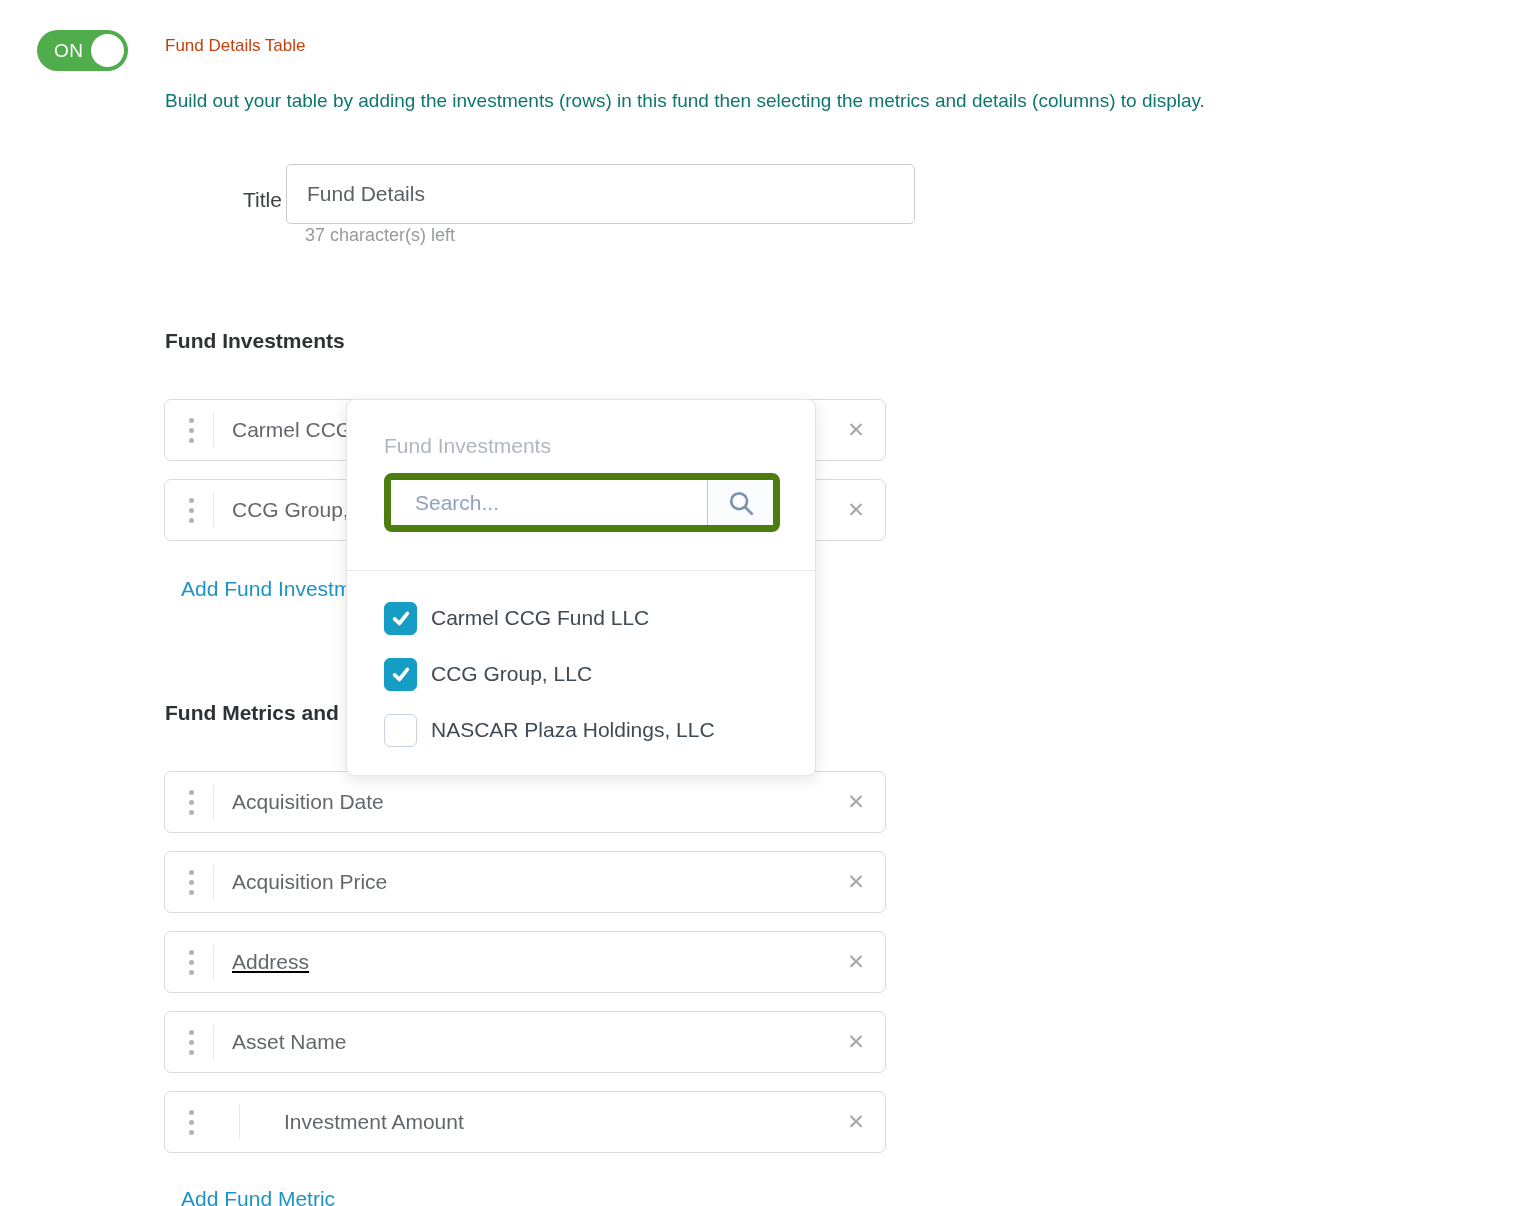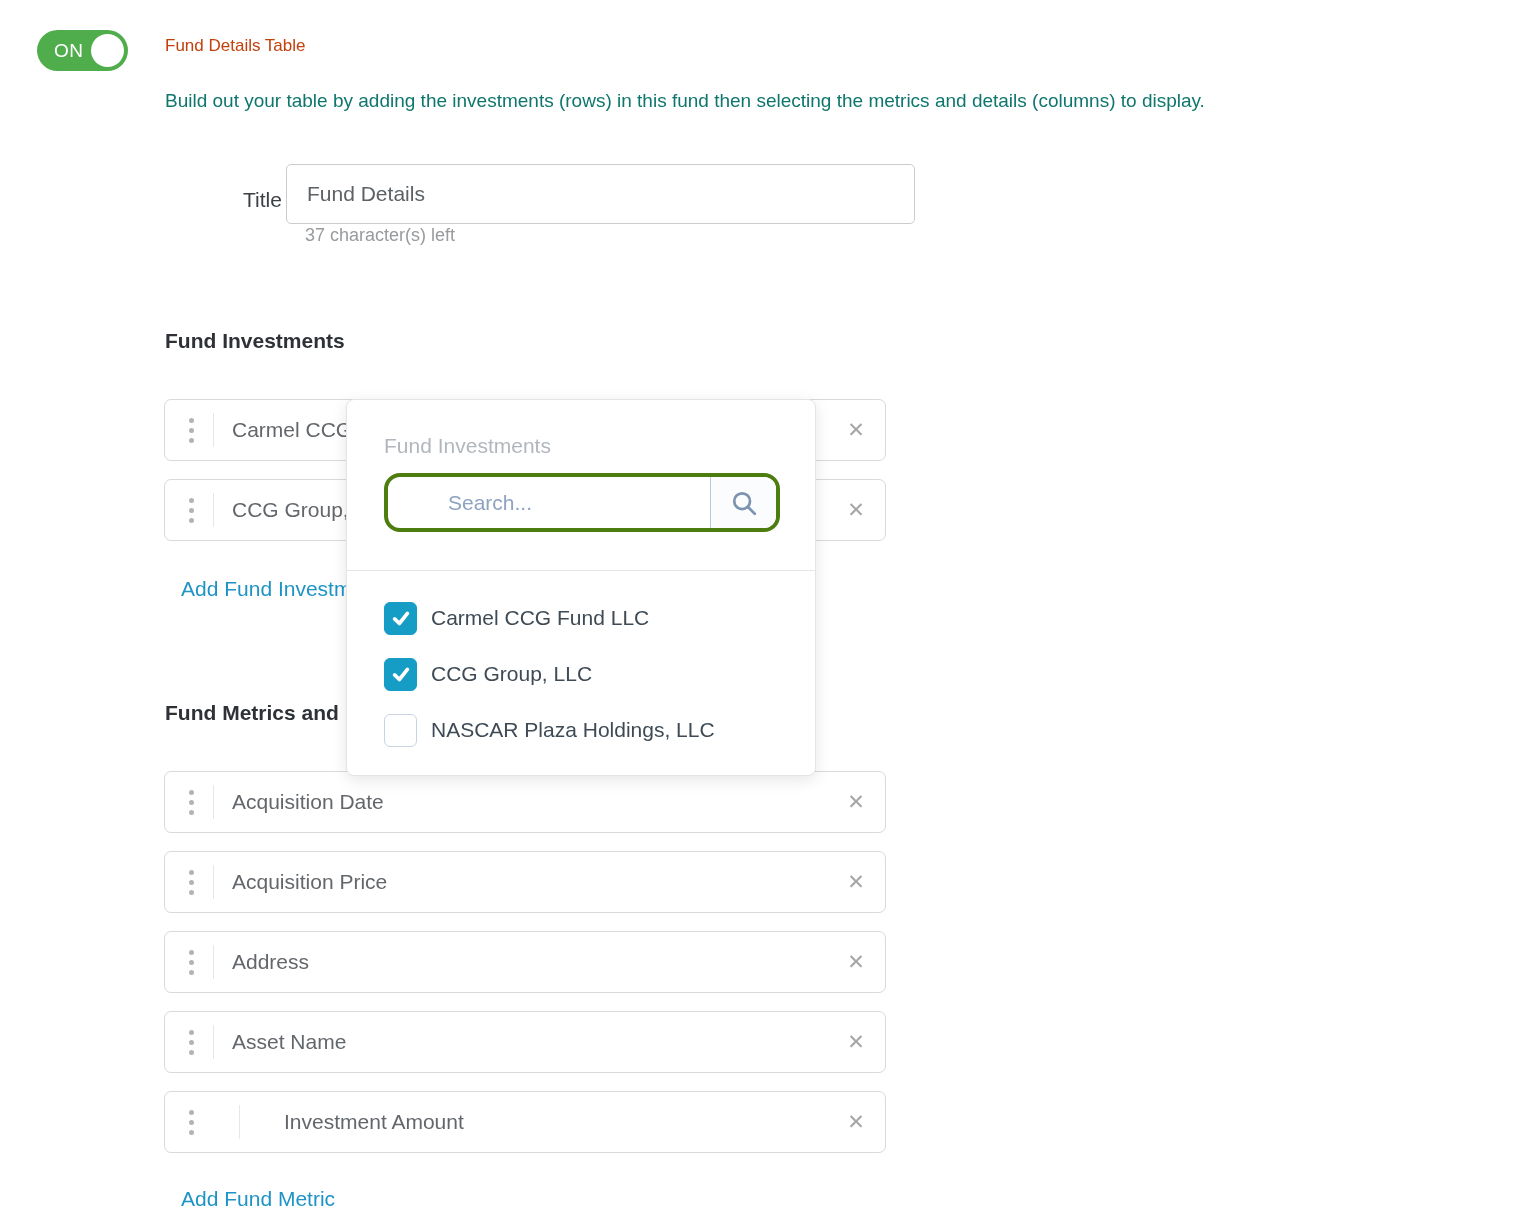--- a/index.html
+++ b/index.html
@@ -33,42 +33,42 @@
   
   .section-heading { position:absolute; left:165px; font-size:21px; font-weight:700; color:#2e3237; }
   #sec-investments { top:329px; }
   #sec-metrics { top:701px; }
 
   
   .item-row { position:absolute; left:164px; width:722px; height:62px;
               border:1px solid #d9d9d9; border-radius:7px; background:#fff;
               display:flex; align-items:center; }
   .inv-0 { top:399px; } .inv-1 { top:479px; }
-  .met-0 { top:771px; } .met-1 { top:851px; } .met-2 { top:931px; }
+  .met-0 { top:771px; } .met-1 { top:851px; } .met-2 { top:931px;text-decoration:underline; }
   .met-3 { top:1011px; } .met-4 { top:1091px;gap:26px; }
   .grip { display:flex; flex-direction:column; gap:5px; margin-left:24px; cursor:grab; }
   .grip i { width:5px; height:5px; border-radius:50%; background:#b3b3b3; }
   .vline { width:1px; height:34px; background:#e7e7e7; margin-left:19px; }
   .row-label { margin-left:18px; font-size:21px; color:#63676b; white-space:nowrap; }
   .x-btn { position:absolute; right:14px; top:50%; transform:translateY(-50%);
            font-size:21px; color:#a6a6a6; cursor:pointer; width:30px; text-align:center;
            background:#fff; }
 
   
   .add-link { position:absolute; left:181px; font-size:21px; color:#1e93c6; cursor:pointer; white-space:nowrap; }
   #add-investment { top:577px; }
   #add-metric { top:1187px; }
 
   
   .popup { position:absolute; left:346px; top:399px; width:470px; height:377px;
            background:#ffffff; border:1px solid #e2e4e6; border-radius:8px;
            box-shadow:0 4px 16px rgba(0,0,0,.10); z-index:10; }
   .popup-title { position:absolute; left:37px; top:34px; font-size:21px; font-weight:500; color:#b1b7bd; }
   .search { position:absolute; left:37px; top:73px; width:396px; height:59px;
-            border:4px solid #4d7c0f; border-radius:16px; display:flex; overflow:hidden; background:#fff;padding-left:36px; }
+            border:7px solid #4d7c0f; border-radius:8px; display:flex; overflow:hidden; background:#fff; }
   .search-input { flex:1; border:none; outline:none; padding:0 24px;
                   font-size:21px; color:#5c6165; font-family:inherit; min-width:0; }
   .search-input::placeholder { color:#8ea3c1; }
   .search-btn { width:66px; border:none; border-left:1px solid #bdc9db; background:#fbfcfe;
                 display:flex; align-items:center; justify-content:center; cursor:pointer; }
   .popup-divider { position:absolute; left:0; top:170px; width:100%; height:1px; background:#e5e6e8; }
   .option { position:absolute; left:37px; height:34px; display:flex; align-items:center; cursor:pointer; }
   .opt-0 { top:201px; } .opt-1 { top:257px; } .opt-2 { top:313px; }
   .checkbox { width:33px; height:33px; border-radius:6px; border:1px solid #c9d4e3;
               background:#fff; display:flex; align-items:center; justify-content:center; flex:0 0 33px; }

